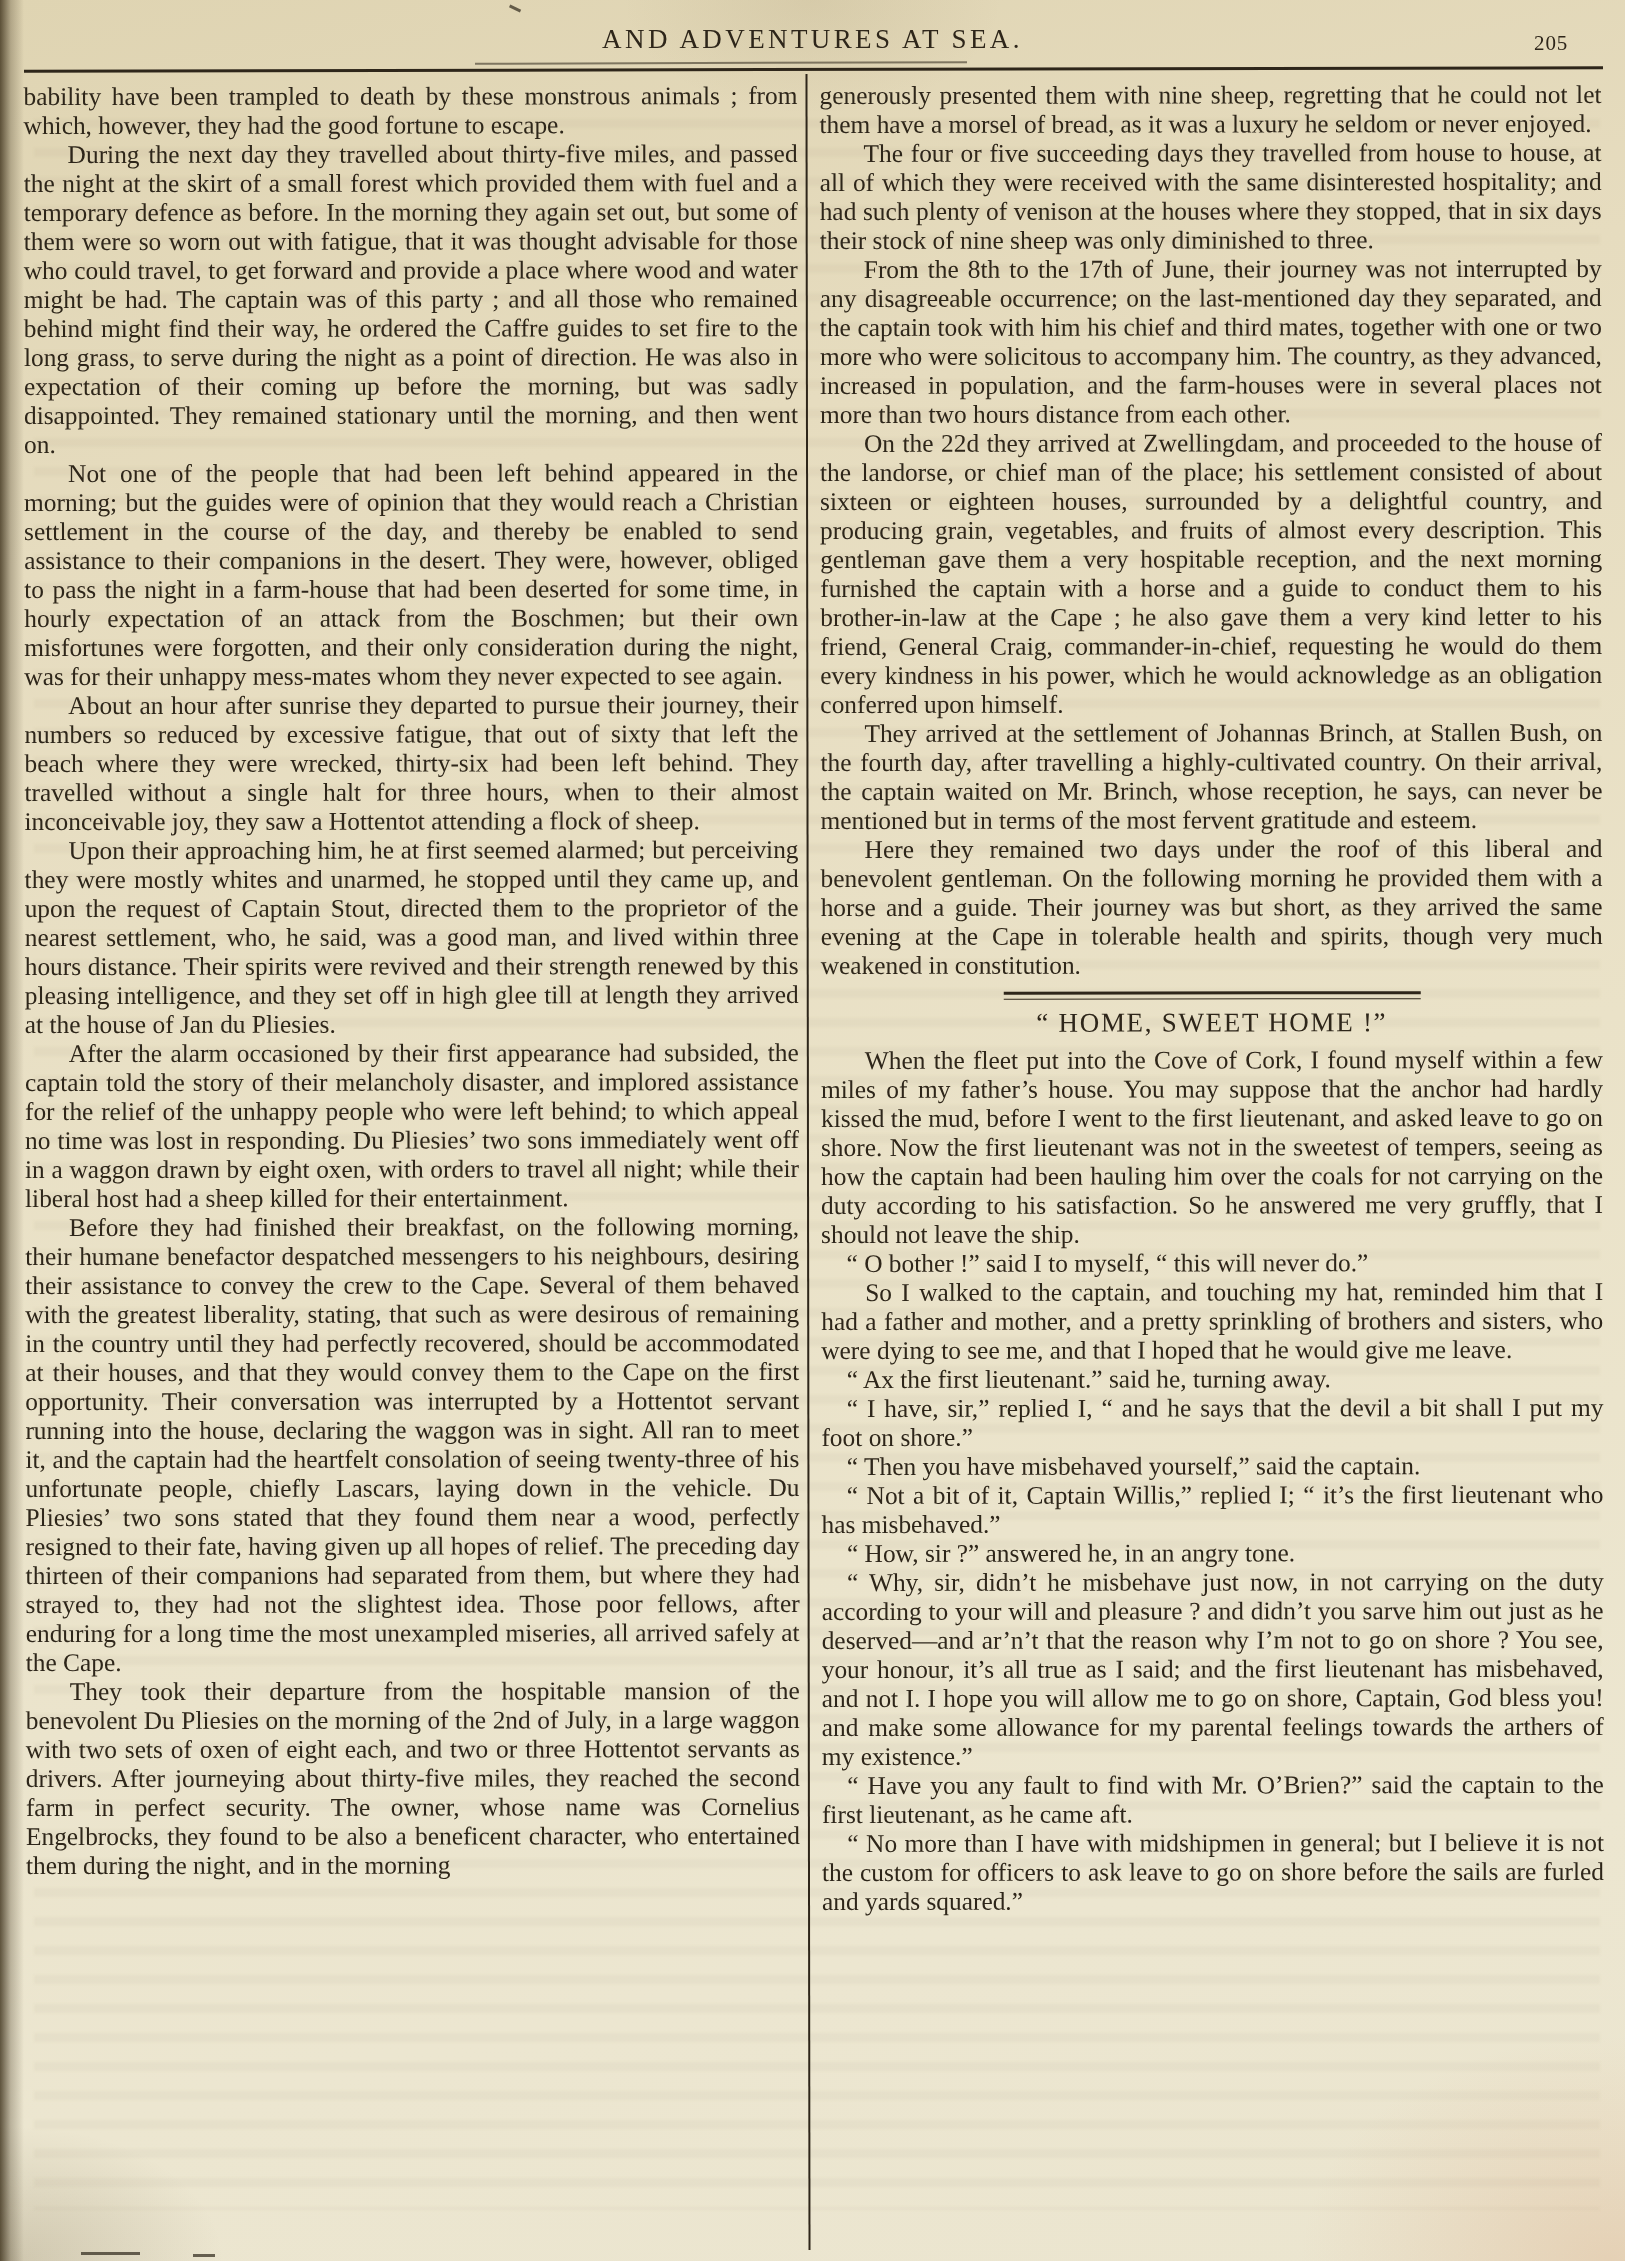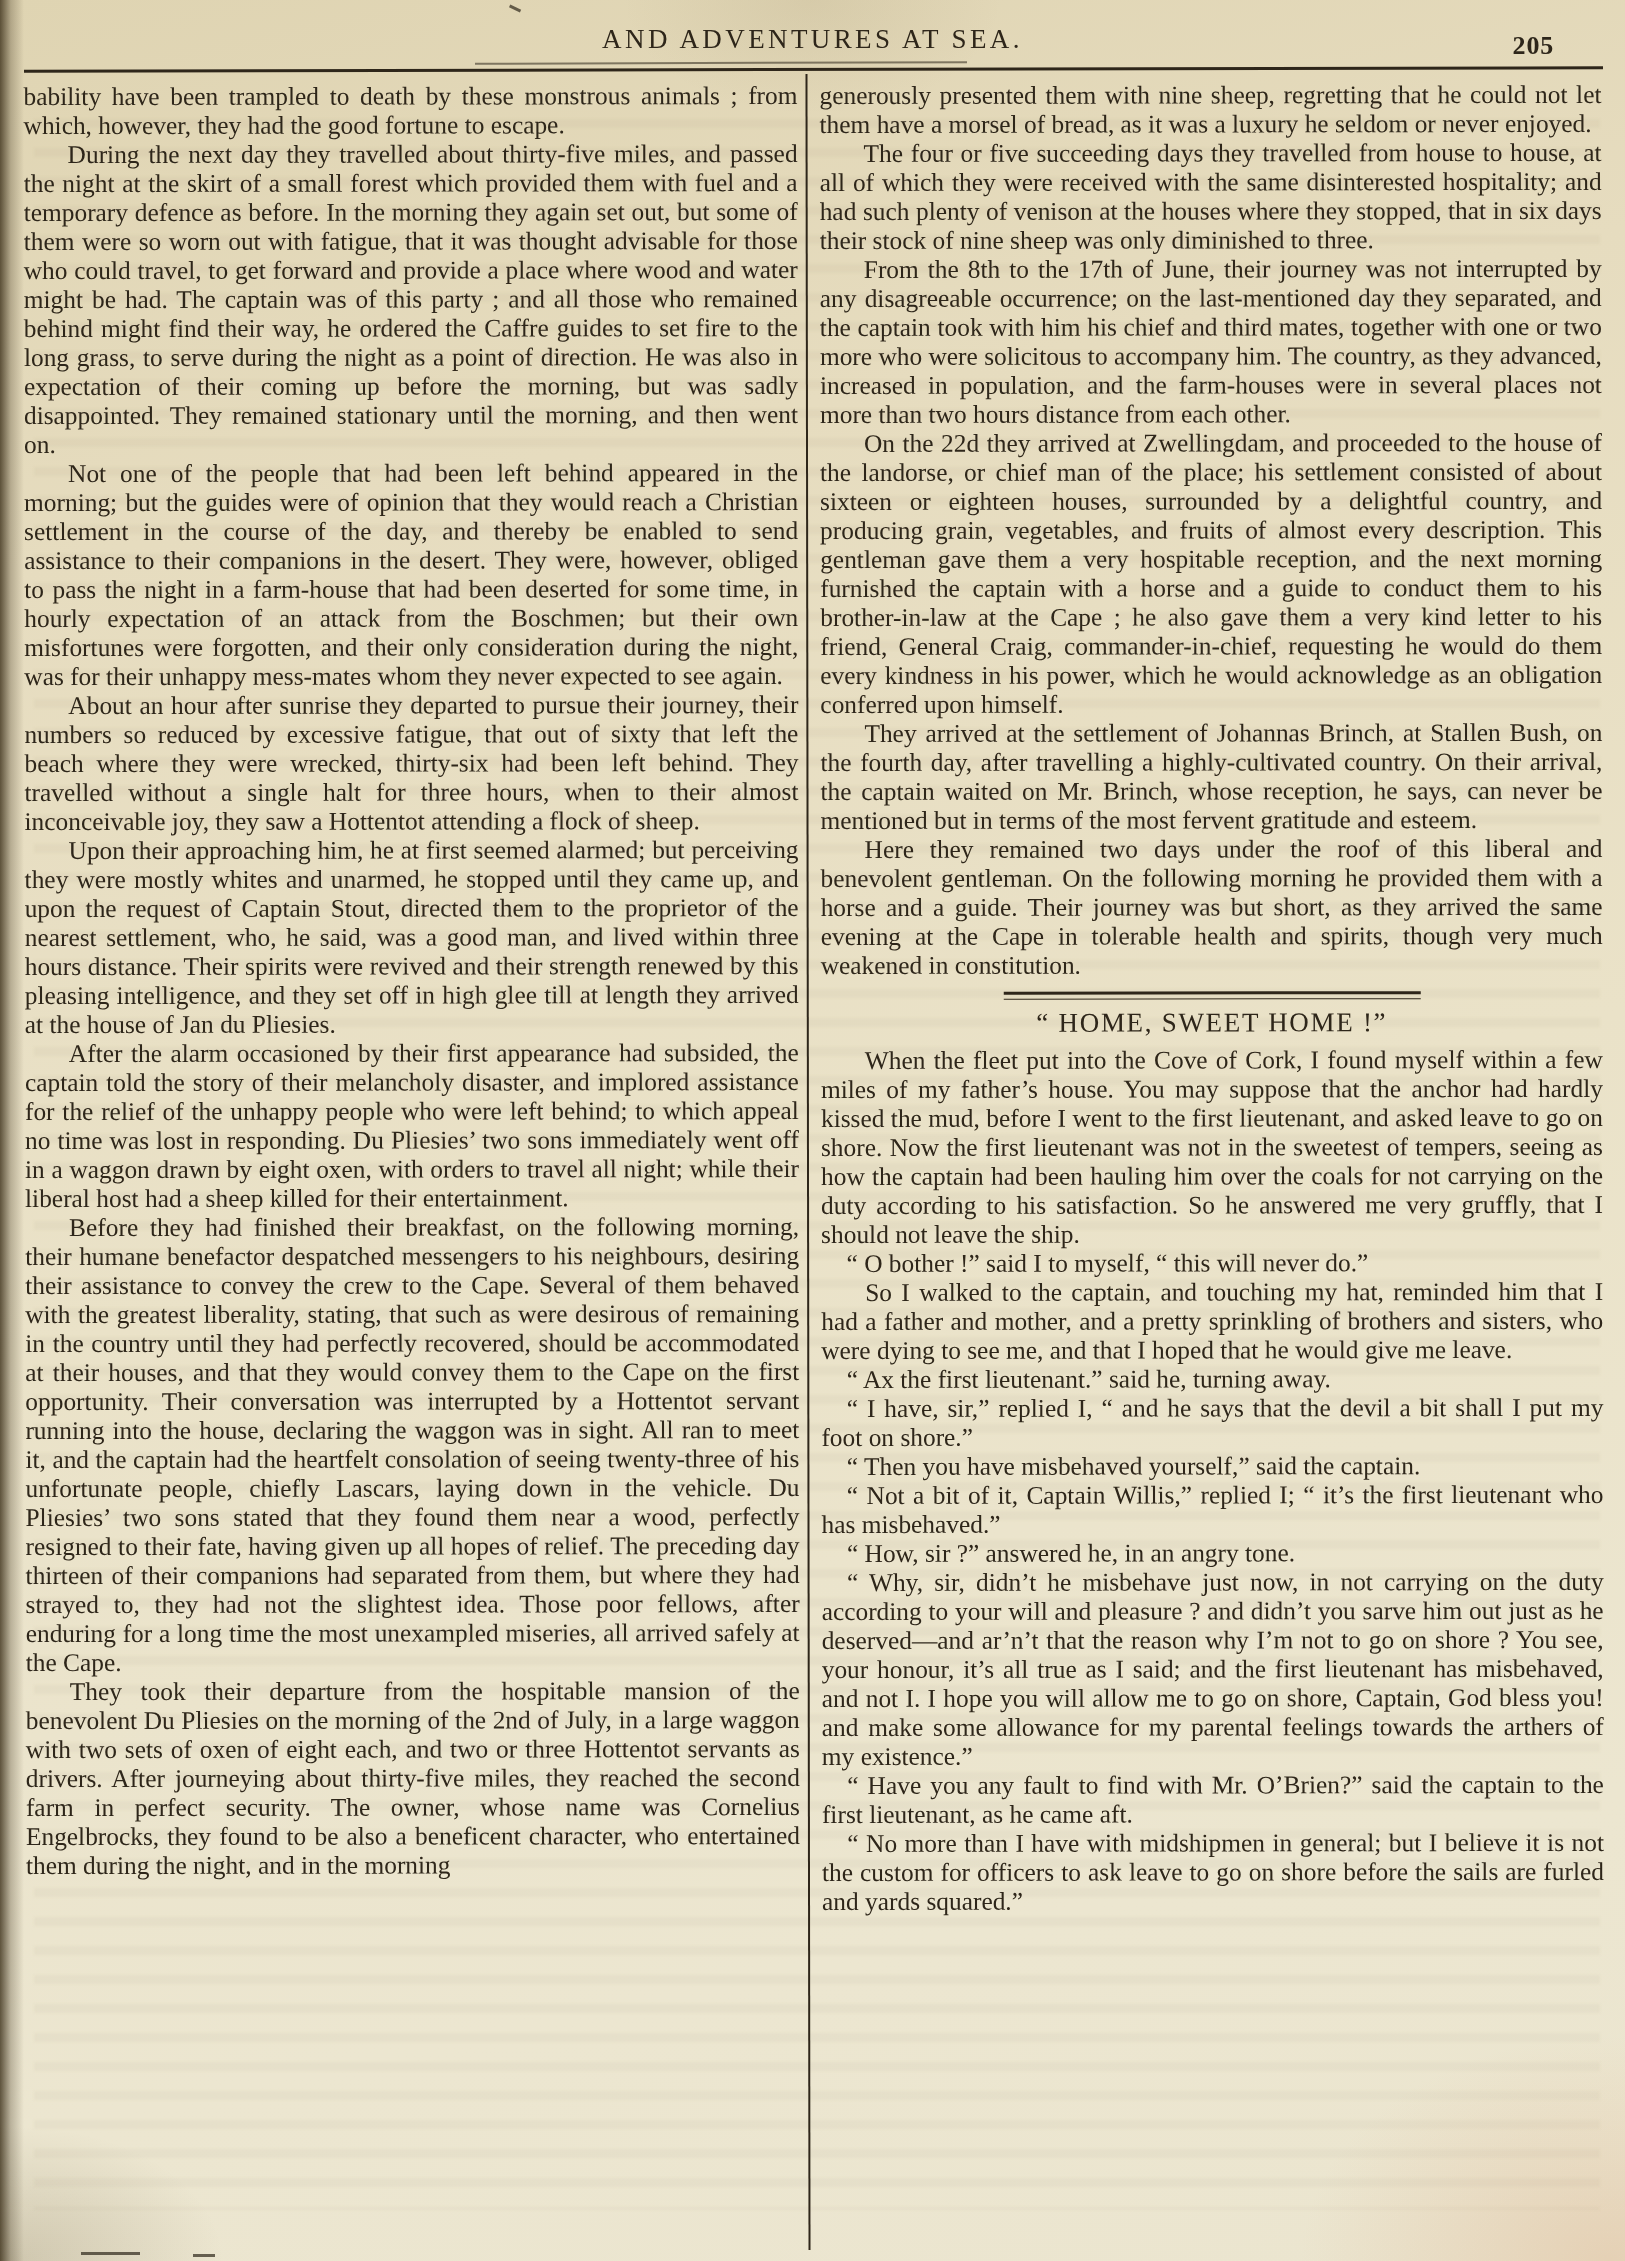--- a/index.html
+++ b/index.html
@@ -49,23 +49,23 @@
     text-align: center;
     z-index: 2;
   }
   .running-title {
     font-size: 27px;
     letter-spacing: 3.4px;
     font-weight: normal;
   }
   .page-number {
     position: absolute;
-    top: 30.5px; right: 71px;
-    font-size: 26px;
-    font-weight: bold;
+    top: 30.5px; right: 57px;
+    font-size: 21px;
+    font-weight: normal;
     letter-spacing: 0.8px;
     z-index: 2;
   }
   .header-rule {
     position: absolute;
     top: 68px; left: 24px;
     width: 1579px; height: 2.5px;
     background: #2e261a;
     transform: rotate(-0.12deg);
     z-index: 2;

